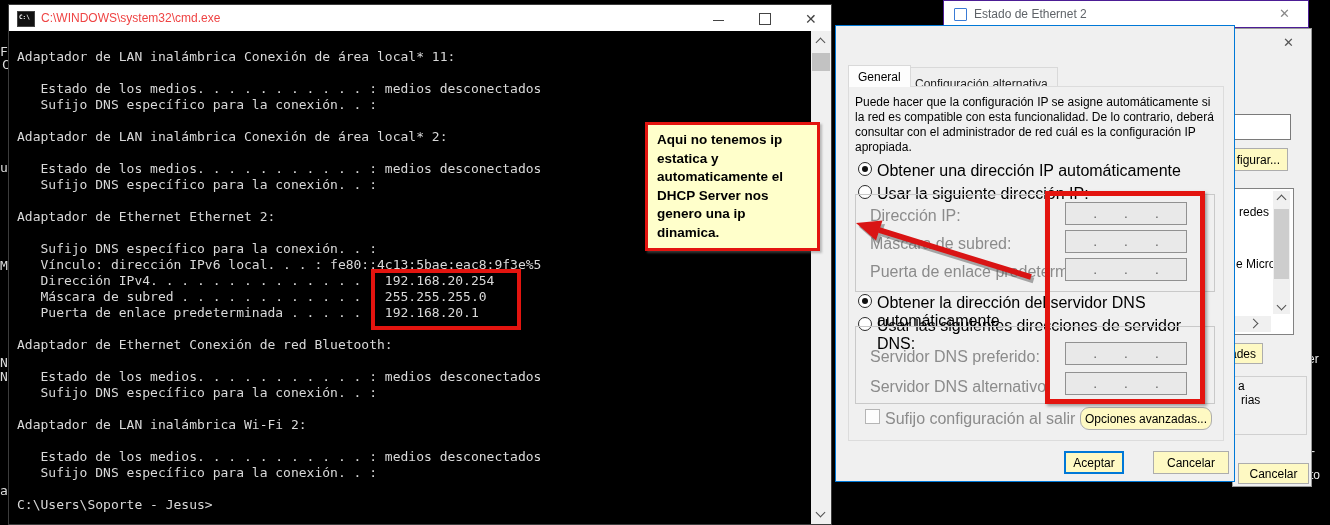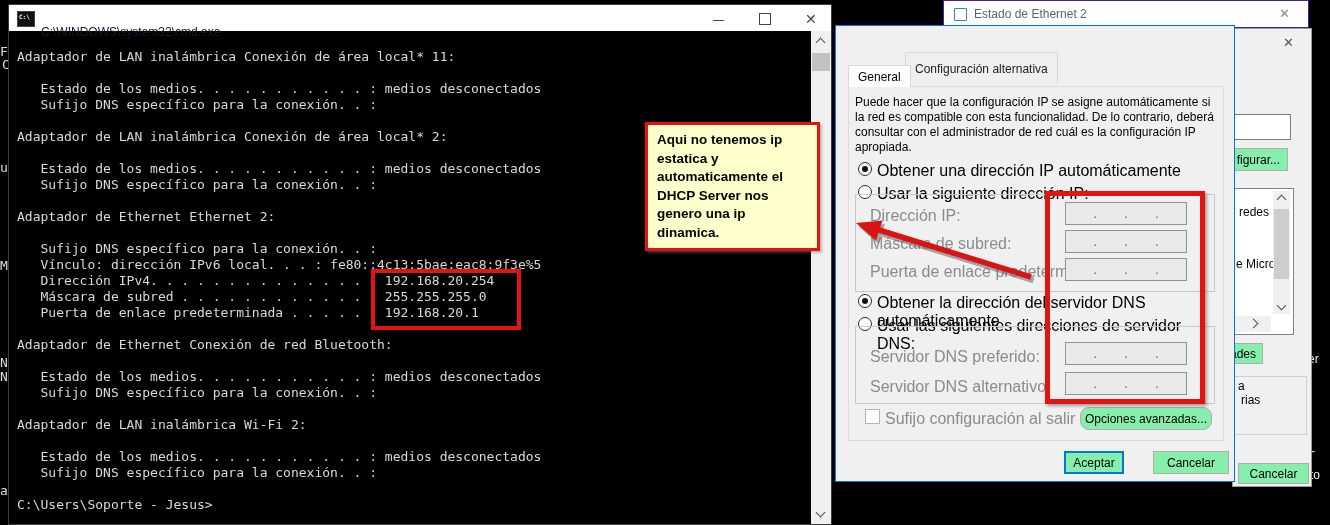--- a/index.html
+++ b/index.html
@@ -19,21 +19,21 @@
   .estado{position:absolute;left:943px;top:0;width:364px;height:26px;background:#fff;
           border:1px solid #4c1d95;z-index:10;}
   .estado .eicon{position:absolute;left:10px;top:7px;width:11px;height:11px;border:1.5px solid #3a7bd5;border-radius:1px;}
   .estado .etitle{position:absolute;left:30px;top:6px;font-size:12px;color:#5f6368;}
   .estado .eclose{position:absolute;right:18px;top:6px;color:#888;}
   
   .propswin{position:absolute;left:1232px;top:28px;width:78px;height:457px;background:#f0f0f0;
             border:1px solid #9a9a9a;z-index:12;overflow:visible;}
   .propswin .pclose{position:absolute;left:50px;top:7px;color:#555;}
   .propswin .pinput{position:absolute;left:-22px;top:85px;width:78px;height:24px;background:#fff;border:1px solid #7a7a7a;}
-  .btn{background:#86efac;border:1px solid #adadad;font:12px "Liberation Sans",sans-serif;color:#000;
+  .btn{background:#fef9c3;border:1px solid #adadad;font:12px "Liberation Sans",sans-serif;color:#000;
        display:flex;align-items:center;justify-content:center;box-sizing:border-box;}
   .propswin .pconfig{position:absolute;left:-22px;top:119px;width:77px;height:23px;justify-content:flex-end;padding-right:7px;}
   .propswin .plist{position:absolute;left:-22px;top:159px;width:81px;height:145px;background:#fff;border:1px solid #828282;}
   .propswin .plist .li1{position:absolute;left:27px;top:16px;font-size:12px;color:#000;}
   .propswin .plist .li2{position:absolute;left:24px;top:68px;font-size:12px;color:#000;}
   .vscroll{position:absolute;right:3px;top:2px;width:17px;bottom:20px;background:#f0f0f0;}
   .vscroll .chev{position:absolute;left:5px;}
   .vscroll .chev.up{top:5px;} .vscroll .chev.down{bottom:5px;}
   .vscroll .thumb{position:absolute;left:1px;right:1px;top:18px;height:70px;background:#cdcdcd;}
   .hscroll{position:absolute;left:1px;right:22px;bottom:2px;height:16px;background:#f0f0f0;}
@@ -42,21 +42,21 @@
   .propswin .pprops{position:absolute;left:-32px;top:314px;width:62px;height:21px;justify-content:flex-end;padding-right:6px;}
   .propswin .pgroup{position:absolute;left:-22px;top:347px;width:94px;height:57px;border:1px solid #d0d0d0;}
   .propswin .pgroup .ga{position:absolute;left:26px;top:2px;font-size:12px;}
   .propswin .pgroup .gb{position:absolute;left:29px;top:16px;font-size:12px;}
   .propswin .pcancel{position:absolute;left:5px;top:434px;width:71px;height:21px;}
   
   .cmd{position:absolute;left:8px;top:4px;width:824px;height:521px;z-index:20;background:#000;border:1px solid #3c3c3c;box-sizing:border-box;}
   .cmd .tbar{position:absolute;left:0;top:0;right:0;height:26px;background:#fff;}
   .cmd .cicon{position:absolute;left:8px;top:6px;width:16px;height:14px;background:#111;border:1px solid #444;}
   .cmd .cicon::before{content:"C:\\";color:#fff;font:bold 6px "DejaVu Sans Mono",monospace;position:absolute;left:1px;top:1px;}
-  .cmd .ctitle{position:absolute;left:32px;top:20px;font-size:12px;color:#0f172a;}
+  .cmd .ctitle{position:absolute;left:32px;top:6px;font-size:12px;color:#ef4444;}
   .cmd .wmin{position:absolute;left:704px;top:15px;width:11px;height:1px;background:#444;}
   .cmd .wmax{position:absolute;left:750px;top:8px;width:10px;height:10px;border:1px solid #444;}
   .cmd .wclose{position:absolute;left:796px;top:6px;font-size:14px;color:#444;}
   .cmd .wclose::before{content:"\2715";}
   .cmd pre.console{position:absolute;left:0;top:26px;margin:0;padding:18px 0 0 8px;
       font:13px/16px "DejaVu Sans Mono",monospace;color:#d9d9d9;white-space:pre;}
   .cmd .sbar{position:absolute;right:0;top:26px;width:20px;bottom:0;background:#f0f0f0;}
   .cmd .sbar .chev{position:absolute;left:6px;}
   .cmd .sbar .chev.up{top:8px;} .cmd .sbar .chev.down{bottom:8px;}
   .cmd .sbar .thumb{position:absolute;left:1px;right:1px;top:22px;height:18px;background:#c2c2c2;}
@@ -70,21 +70,21 @@
         box-shadow:2px 2px 2px rgba(120,120,120,.45);}
   svg.arrow{position:absolute;left:0;top:0;z-index:55;pointer-events:none;}
   
   .dlg{position:absolute;left:835px;top:25px;width:400px;height:457px;background:#f0f0f0;
        border:1px solid #0078d7;z-index:30;box-sizing:border-box;font-size:12px;color:#000;}
   .dlg .dtbar{position:absolute;left:0;top:0;right:0;height:30px;background:#fff;}
   .dlg .dtitle{position:absolute;left:13px;top:8px;font-size:12.5px;color:#111;}
   .dlg .dclose{position:absolute;right:12px;top:8px;font-size:14px;color:#333;}
   .dlg .tab{position:absolute;box-sizing:border-box;font-size:12px;display:flex;align-items:center;padding:0 9px;}
   .dlg .tab.active{left:12px;top:39px;height:22px;background:#fdfdfd;border:1px solid #d9d9d9;border-bottom:none;z-index:2;}
-  .dlg .tab.inactive{left:69px;top:26px;height:32px;background:#efefef;border:1px solid #d9d9d9;border-bottom:none;color:#222;}
+  .dlg .tab.inactive{left:69px;top:41px;height:32px;background:#efefef;border:1px solid #d9d9d9;border-bottom:none;color:#222;}
   .dlg .page{position:absolute;left:12px;top:60px;width:374px;height:353px;border:1px solid #dcdcdc;background:#f0f0f0;}
   .dlg .para{position:absolute;left:6px;top:8px;width:360px;line-height:15px;}
   .radio{position:absolute;width:12px;height:12px;border:1px solid #2b2b2b;border-radius:50%;background:#fff;box-sizing:content-box;}
   .radio.checked::after{content:"";position:absolute;left:3px;top:3px;width:6px;height:6px;border-radius:50%;background:#111;}
   .rlabel{position:absolute;font-size:16px;color:#000;}
   .gbox{position:absolute;left:6px;width:358px;border:1px solid #c9c9c9;}
   .glabel{position:absolute;font-size:16px;color:#8b8b8b;}
   .ipfield{position:absolute;width:122px;height:23px;background:#e9e9e9;border:1px solid #919191;box-sizing:border-box;
            display:flex;align-items:center;justify-content:space-evenly;color:#555;}
   .ipfield .fdot::before{content:".";font-size:12px;}

